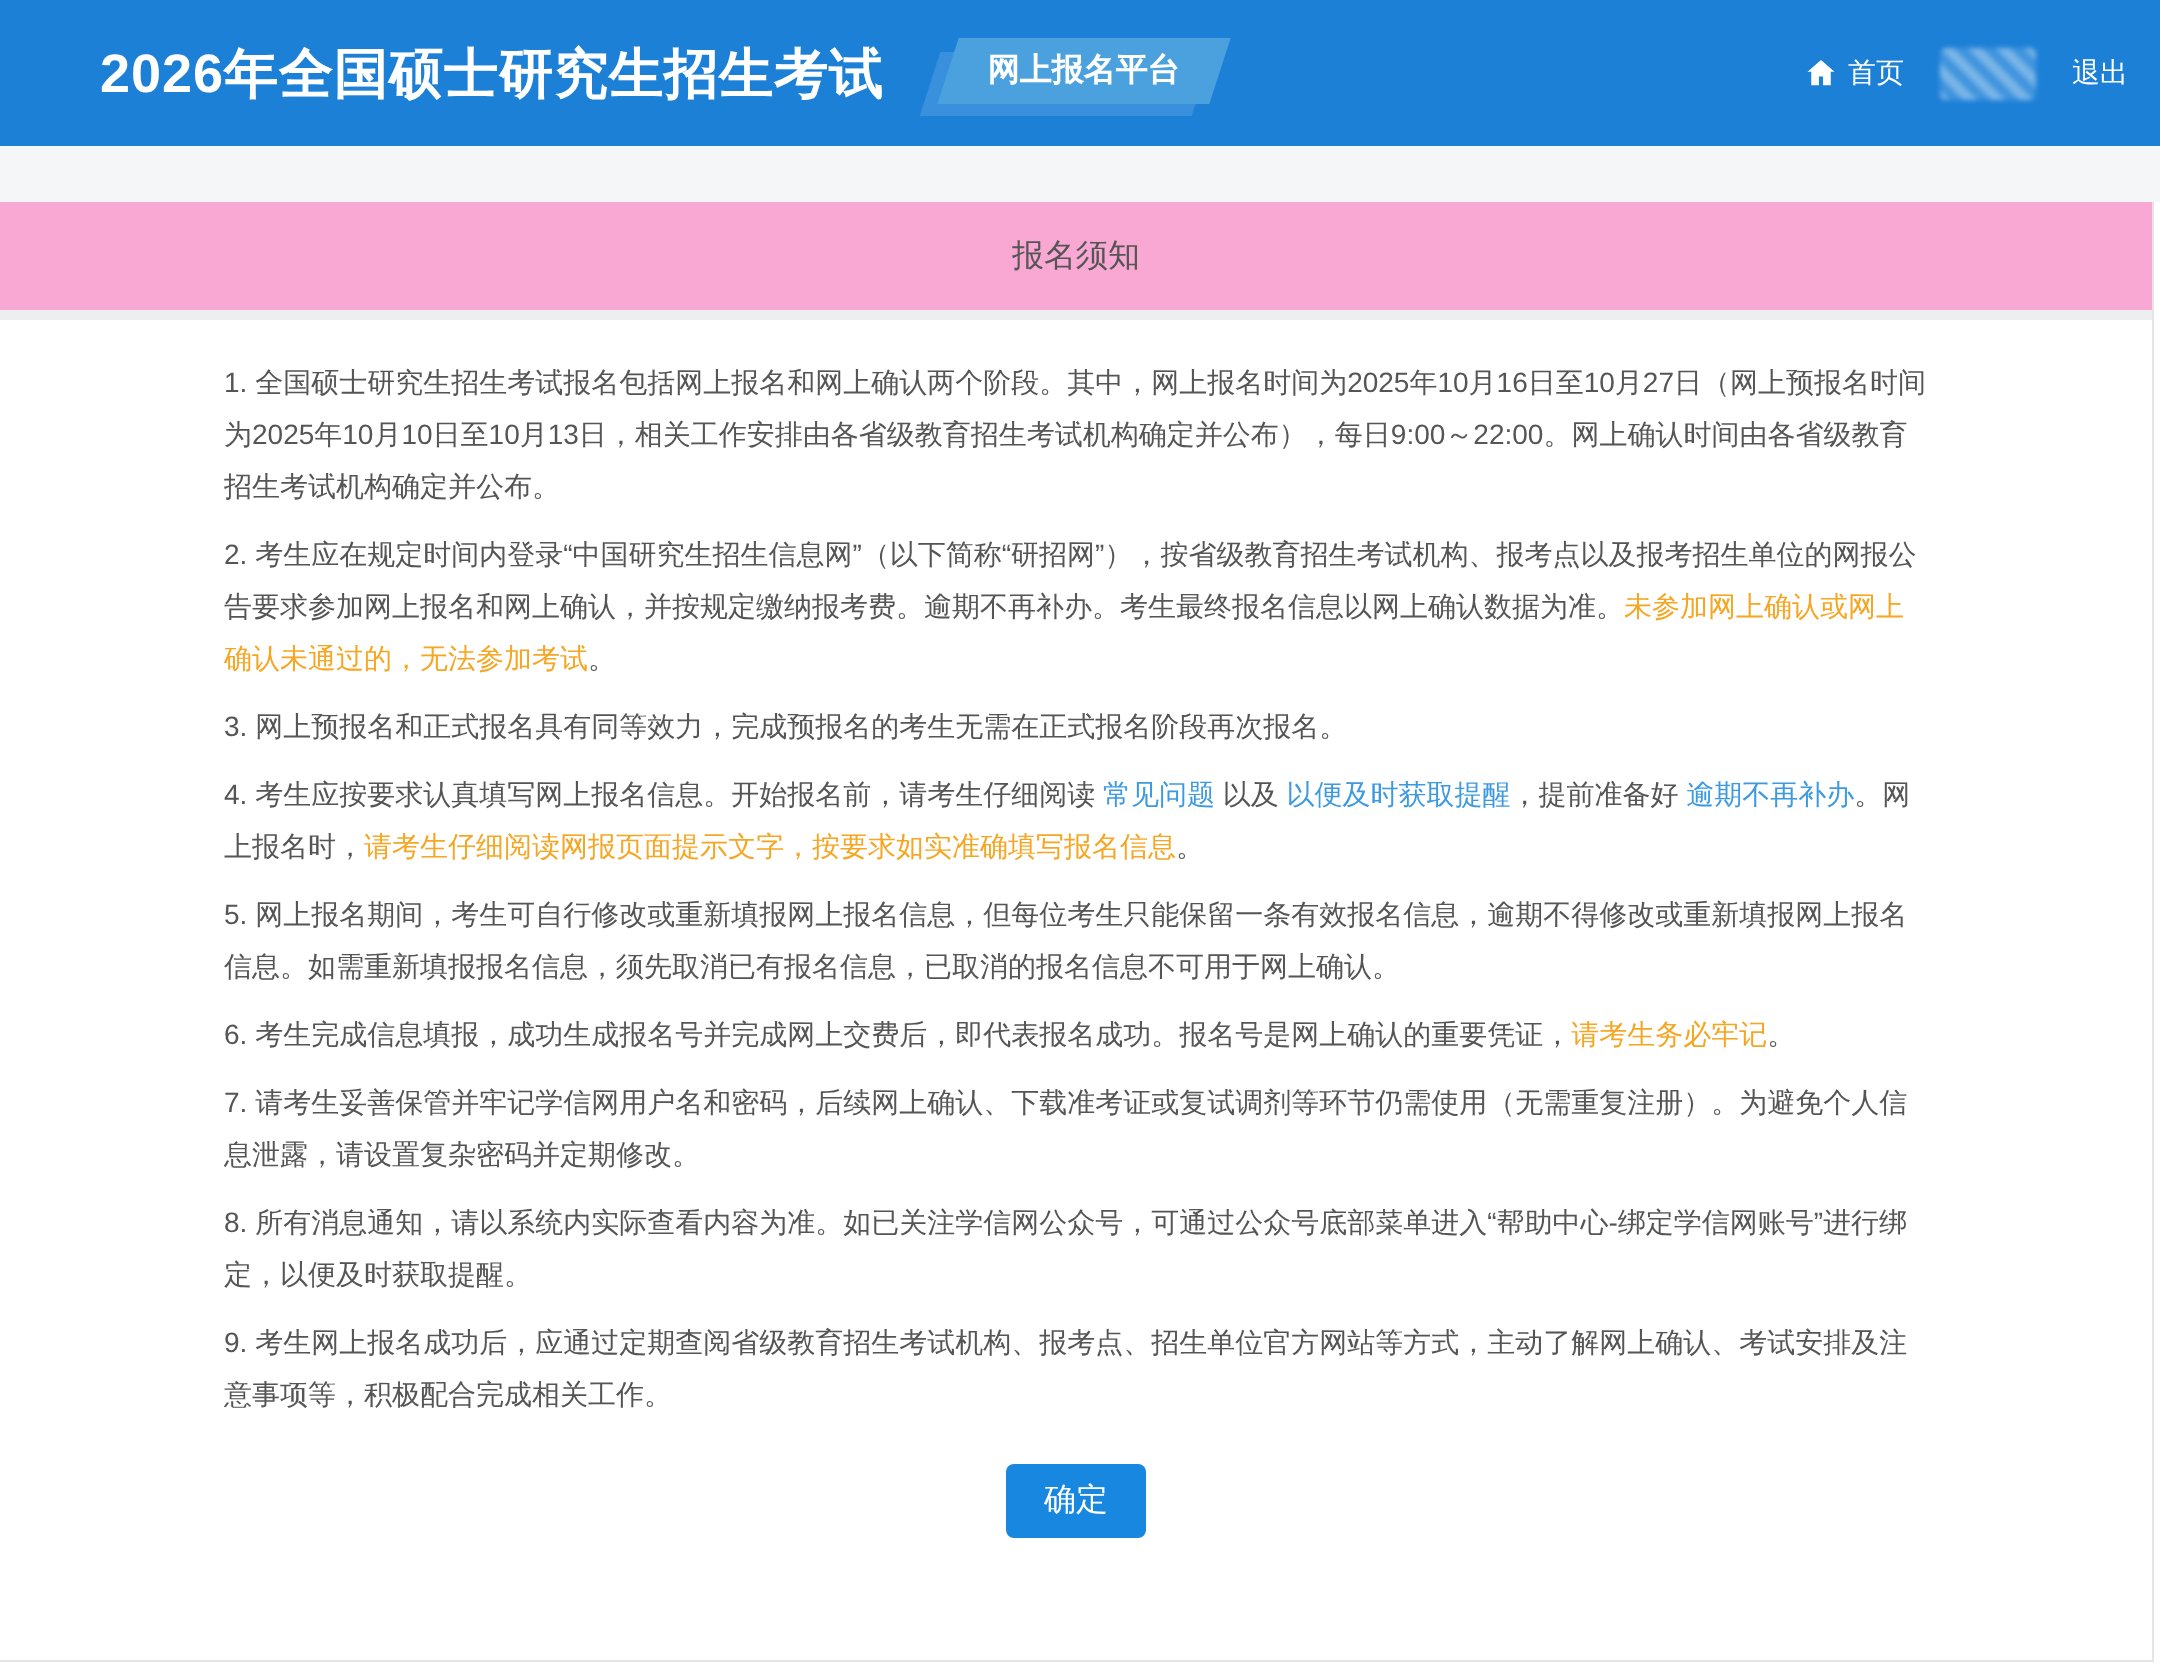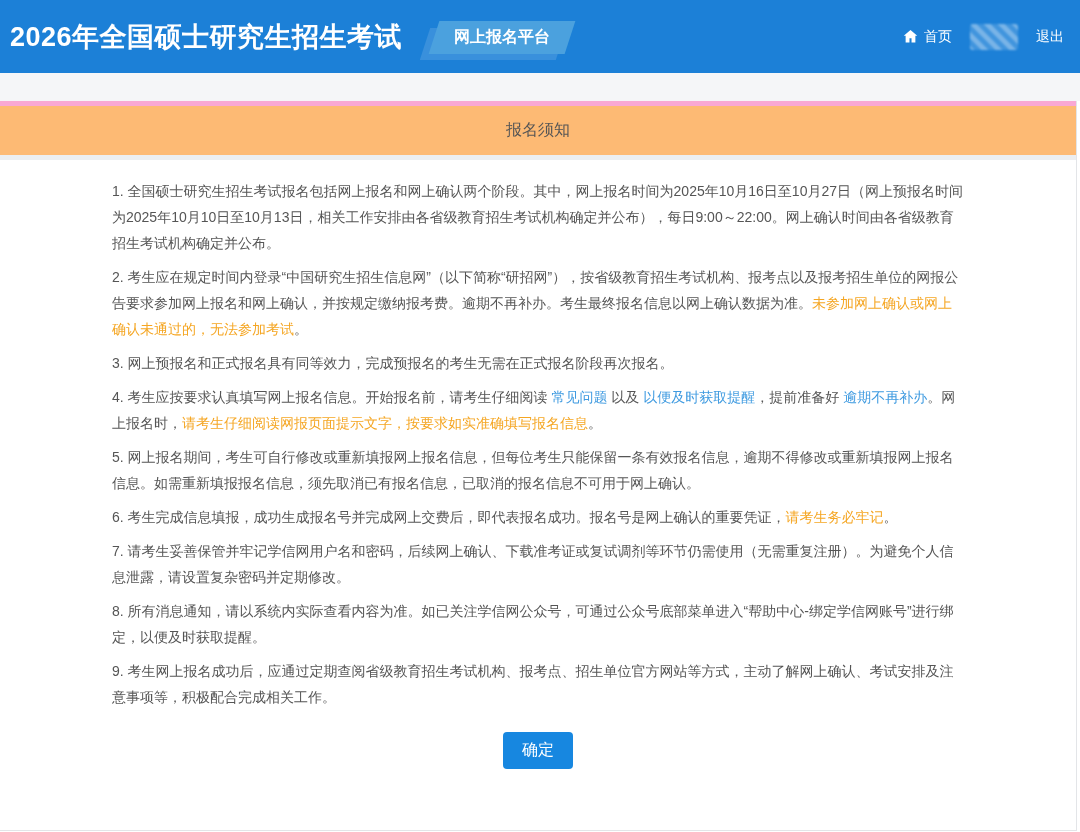--- a/index.html
+++ b/index.html
@@ -10,21 +10,21 @@
     font-family: "Liberation Sans", "DejaVu Sans", sans-serif;
   }
 
   
   .topbar {
     height: 73px;
     background: var(--header_bg);
     display: flex; align-items: center; justify-content: space-between;
     padding: 0 16px 0 10px;
   }
-  .brand { display: flex; align-items: center; }
+  .brand { display: flex; align-items: flex-start; margin-left: 40px; }
   .site-title {
     margin: 0; color: #ffffff; font-size: 27px; font-weight: bold;
     letter-spacing: 0.5px; white-space: nowrap;
   }
   .badge-wrap { position: relative; margin-left: 32px; height: 32px; }
   .badge-shadow {
     position: absolute; left: -9px; top: 7px; width: 100%; height: 100%;
     background: rgba(255,255,255,0.13); transform: skewX(-18deg);
   }
   .badge {
@@ -53,22 +53,22 @@
 
   
   .substrip { height: 28px; background: var(--strip_bg); }
   .panel {
     width: 1077px;
     border-right: 1px solid var(--divider);
     border-bottom: 1px solid var(--divider);
     min-height: 730px;
   }
   .page-title-bar {
-    height: 54px; background: #fdba74;
-    border-top: 5px solid #f9a8d4;
+    height: 54px; background: #f9a8d4;
+    border-top: 1px solid #f9a8d4;
     display: flex; align-items: center; justify-content: center;
   }
   .page-title {
     margin: 0; font-size: 16px; font-weight: normal;
     color: var(--title_text);
   }
   .gapline { height: 5px; background: #eceef0; }
 
   
   .content { padding: 18px 112px 0 112px; background: #ffffff; }

